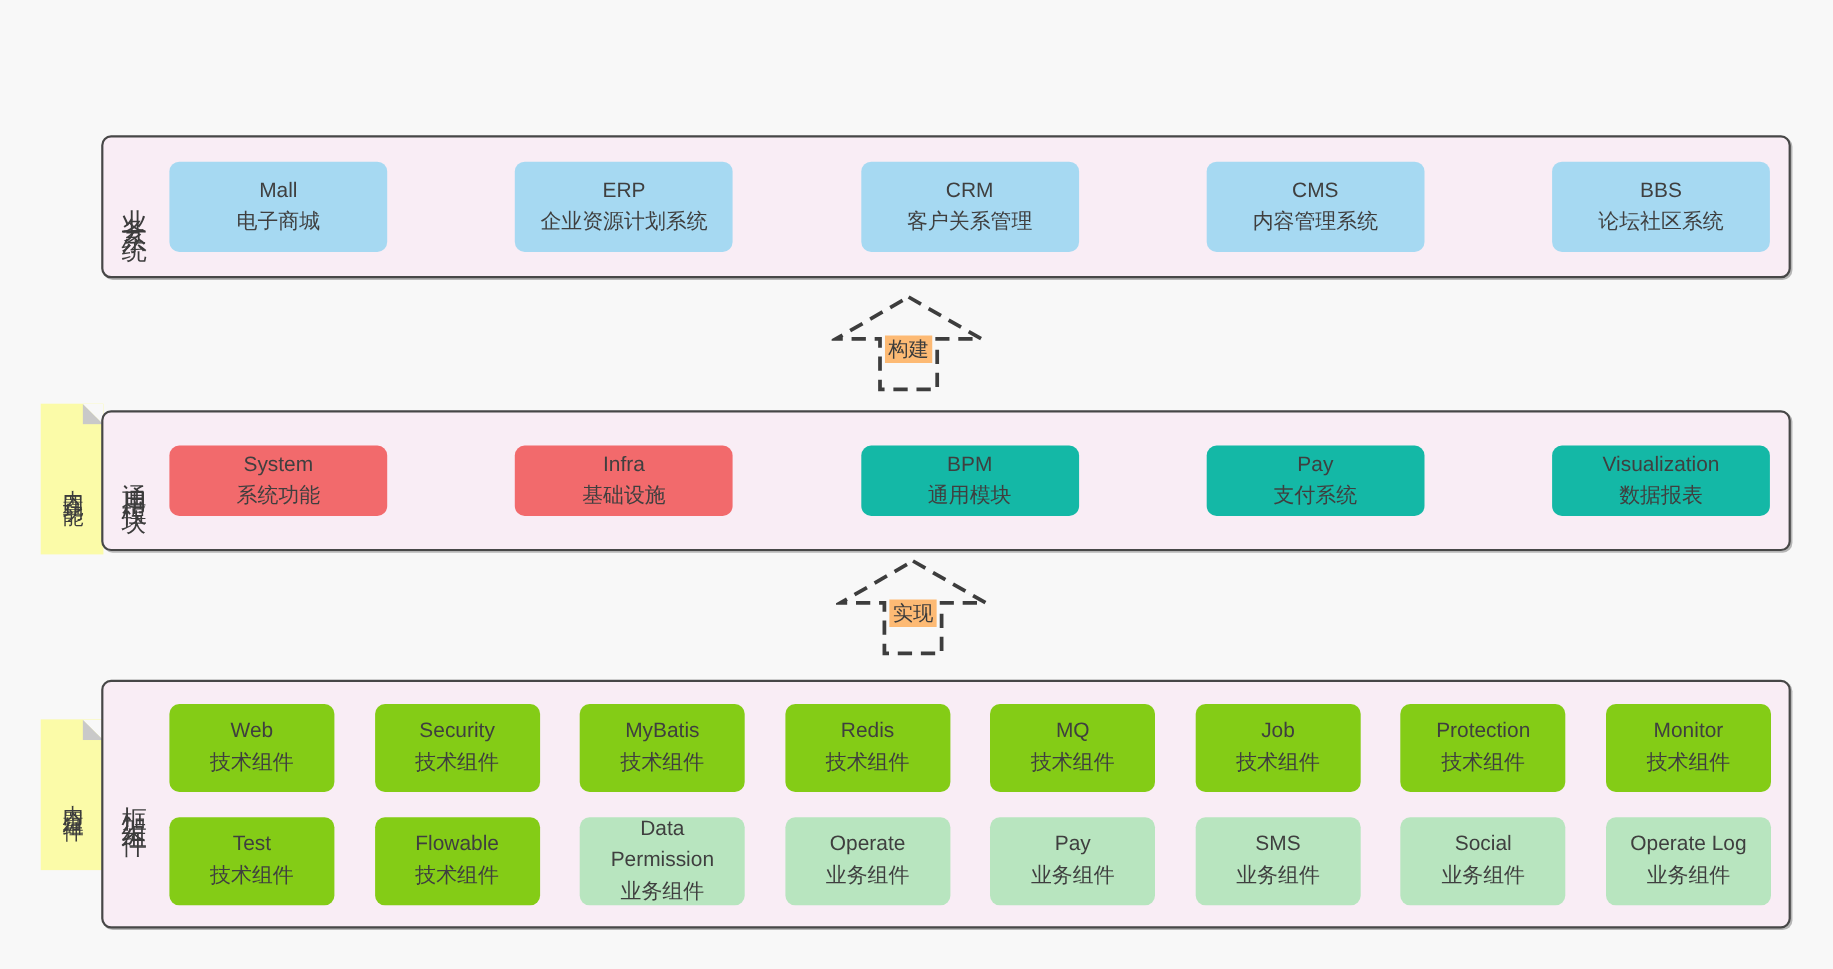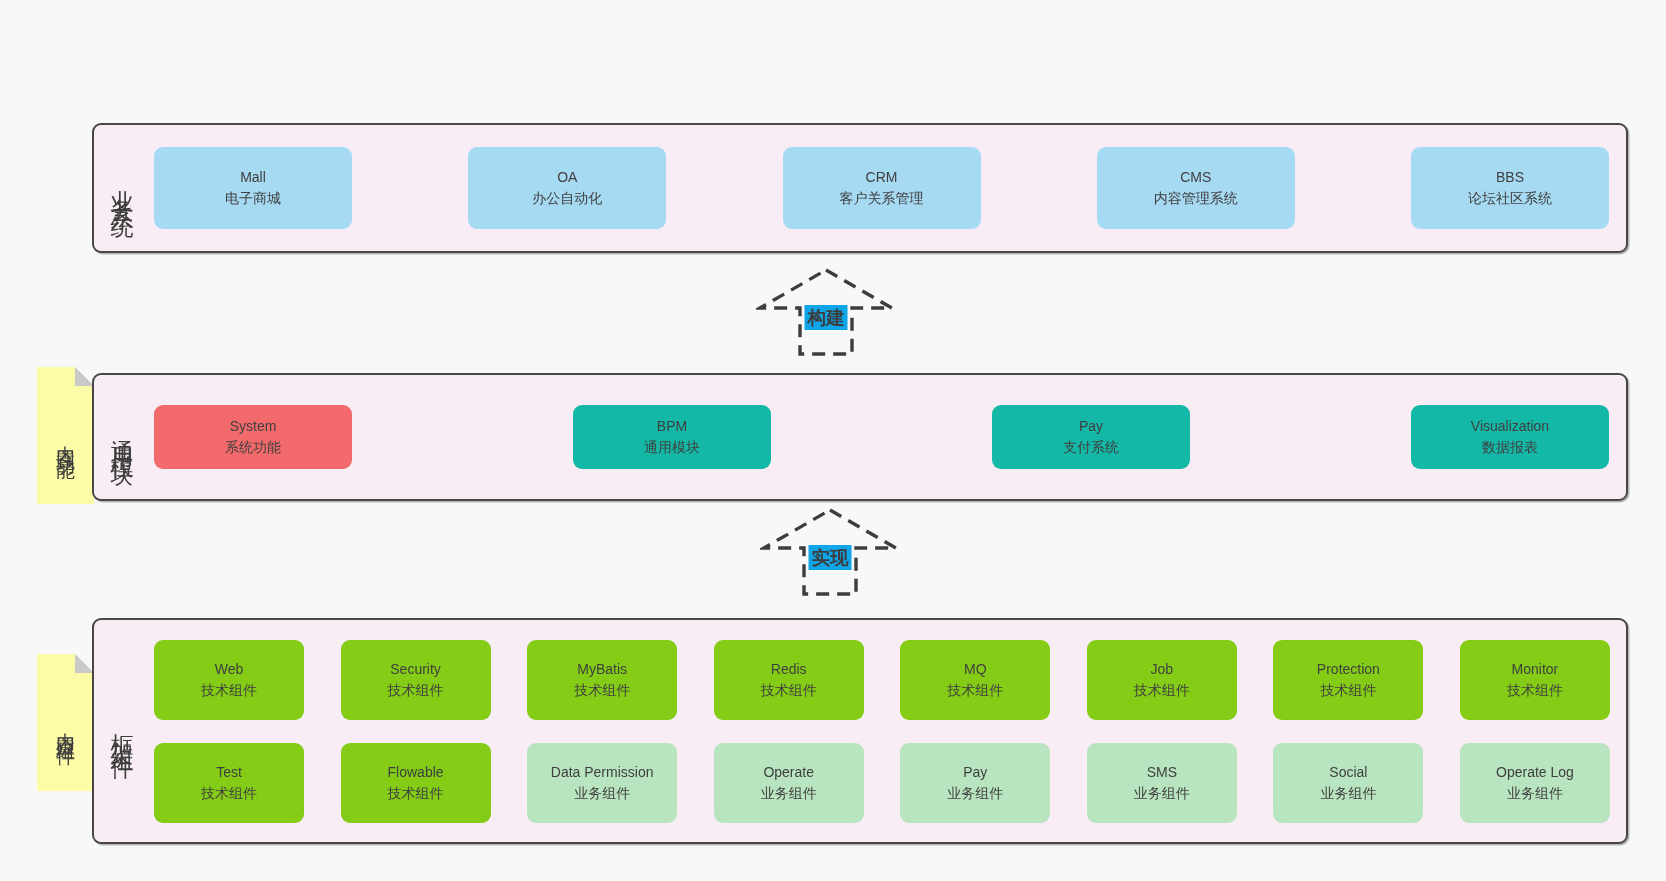--- a/index.html
+++ b/index.html
@@ -39,21 +39,21 @@
     grid-auto-rows:80px;
     row-gap:23px;
     align-content:center;justify-content:space-between;
     padding:0 16px 0 2px;
   }
 
   
   .box{
     box-sizing:border-box;border-radius:9px;
     display:flex;flex-direction:column;align-items:center;justify-content:center;
-    text-align:center;font-size:14px;line-height:1.5;
+    text-align:center;font-size:19px;line-height:1.5;
     padding:0 12px;
   }
   .boxes-row .box{width:198px;height:64px;flex:0 0 auto;}
   #sec-business .box{height:82px;}
   .box[data-variant="blue"]{background:#a6d9f2;}
   .box[data-variant="red"]{background:#f26a6c;}
   .box[data-variant="pink"]{background:#14b8a6;}
   .box[data-variant="green"]{background:#84cc16;}
   .box[data-variant="lightgreen"]{background:#b8e5bf;}
 
@@ -70,42 +70,41 @@
   }
   .fold-bg,.fold{position:absolute;top:0;right:0;width:19px;height:19px;}
   .fold-bg{background:#f8f8f8;clip-path:polygon(0 0,100% 0,100% 100%);}
   .fold{background:#c9c9c9;clip-path:polygon(0 0,100% 100%,0 100%);}
 
   
   .arrow{position:absolute;width:140px;height:92px;z-index:3;}
   .arrow svg{display:block;}
   .arrow-label{
     position:absolute;left:50%;top:39px;transform:translateX(-50%);
-    background:#0ea5e9;padding:0 3px;font-size:18.5px;white-space:nowrap;
+    background:#fdba74;padding:0 3px;font-size:18.5px;white-space:nowrap;
     color:#3c3c3c;
-    font-weight:bold;
   }
   #arrow-build{left:756px;top:266px;}
   #arrow-impl{left:760px;top:506px;}
 </style>
 </head>
 <body>
 
 <div class="canvas">
 
   <div class="section" id="sec-business">
     <div class="side-label">业务系统</div>
     <div class="boxes-row">
       <div class="box" data-variant="blue">
         <div>Mall</div>
         <div>电子商城</div>
       </div>
       <div class="box" data-variant="blue">
-        <div>OA</div>
-        <div>办公自动化</div>
+        <div>ERP</div>
+        <div>企业资源计划系统</div>
       </div>
       <div class="box" data-variant="blue">
         <div>CRM</div>
         <div>客户关系管理</div>
       </div>
       <div class="box" data-variant="blue">
         <div>CMS</div>
         <div>内容管理系统</div>
       </div>
       <div class="box" data-variant="blue">
@@ -127,20 +126,24 @@
     <span class="fold-bg"></span>
     <span class="fold"></span>
   </div>
   <div class="section" id="sec-modules">
     <div class="side-label">通用模块</div>
     <div class="boxes-row">
       <div class="box" data-variant="red">
         <div>System</div>
         <div>系统功能</div>
       </div>
+      <div class="box" data-variant="red">
+        <div>Infra</div>
+        <div>基础设施</div>
+      </div>
       <div class="box" data-variant="pink">
         <div>BPM</div>
         <div>通用模块</div>
       </div>
       <div class="box" data-variant="pink">
         <div>Pay</div>
         <div>支付系统</div>
       </div>
       <div class="box" data-variant="pink">
         <div>Visualization</div>

